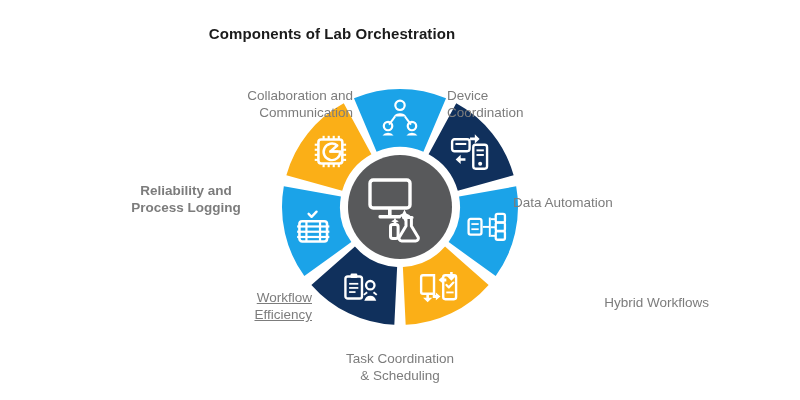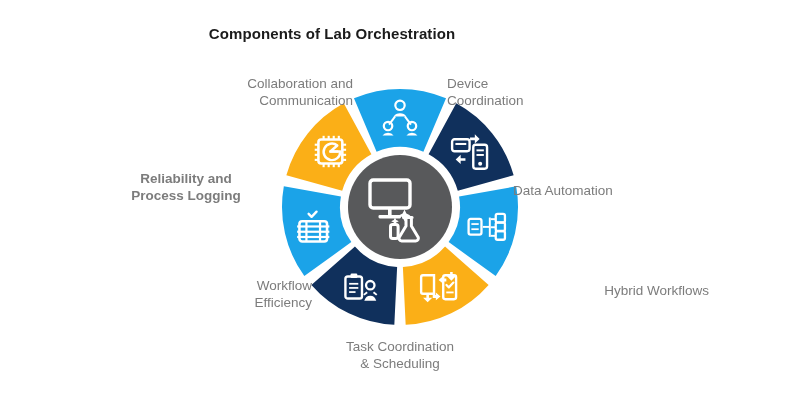--- a/index.html
+++ b/index.html
@@ -35,27 +35,28 @@
     position: absolute;
     left: 0;
     top: 0;
   }
   .petal-label {
     position: absolute;
     font-size: 13.5px;
     line-height: 17px;
     color: #7c7c7c;
     white-space: pre-line;
+    margin-top: 12px;
   }
   .lbl-collaboration { left: 150px; top: 75px; width: 203px; text-align: right; }
   .lbl-device        { left: 447px; top: 75px; width: 200px; text-align: left; }
   .lbl-data          { left: 513px; top: 182px; width: 210px; text-align: left; }
   .lbl-hybrid        { left: 489px; top: 282px; width: 220px; text-align: right; }
   .lbl-task          { left: 305px; top: 338px; width: 190px; text-align: center; }
-  .lbl-workflow      { left: 160px; top: 277px; width: 152px; text-align: right; }
+  .lbl-workflow      { left: 160px; top: 277px; width: 152px; text-align: right; text-decoration: underline; }
   .lbl-reliability   { left: 85px; top: 170px; width: 202px; text-align: center; font-weight: bold; }
 </style>
 </head>
 <body>
 
 <div id="diagram-root">
 
   <div class="title">Components of Lab Orchestration</div>
 
   <svg class="wheel-svg" width="800" height="400" viewBox="0 0 800 400">

